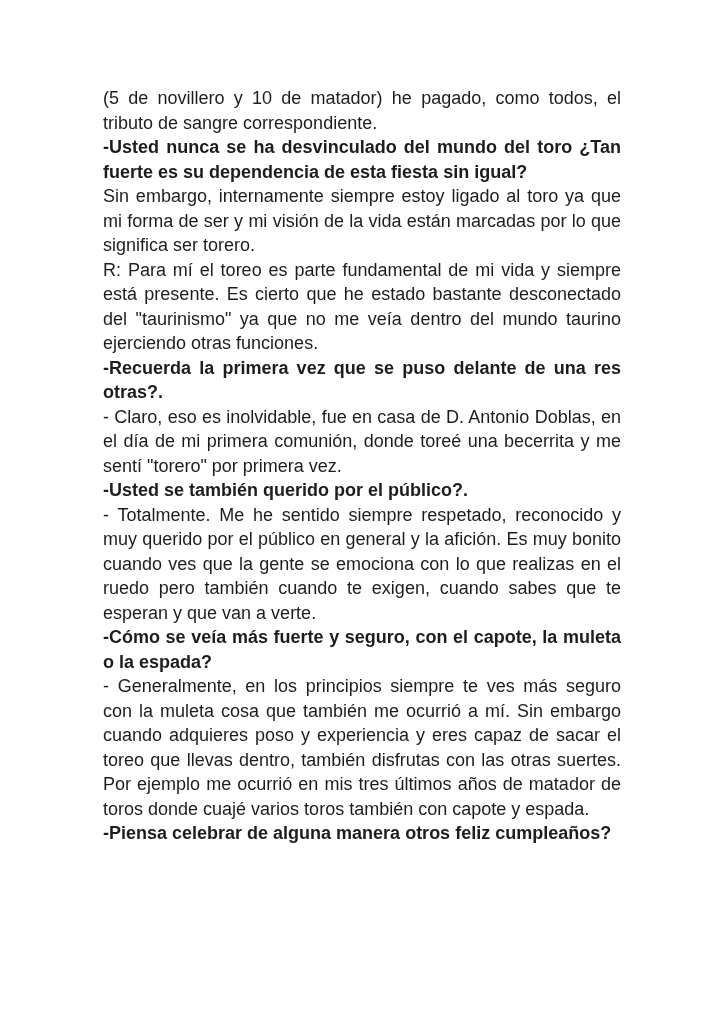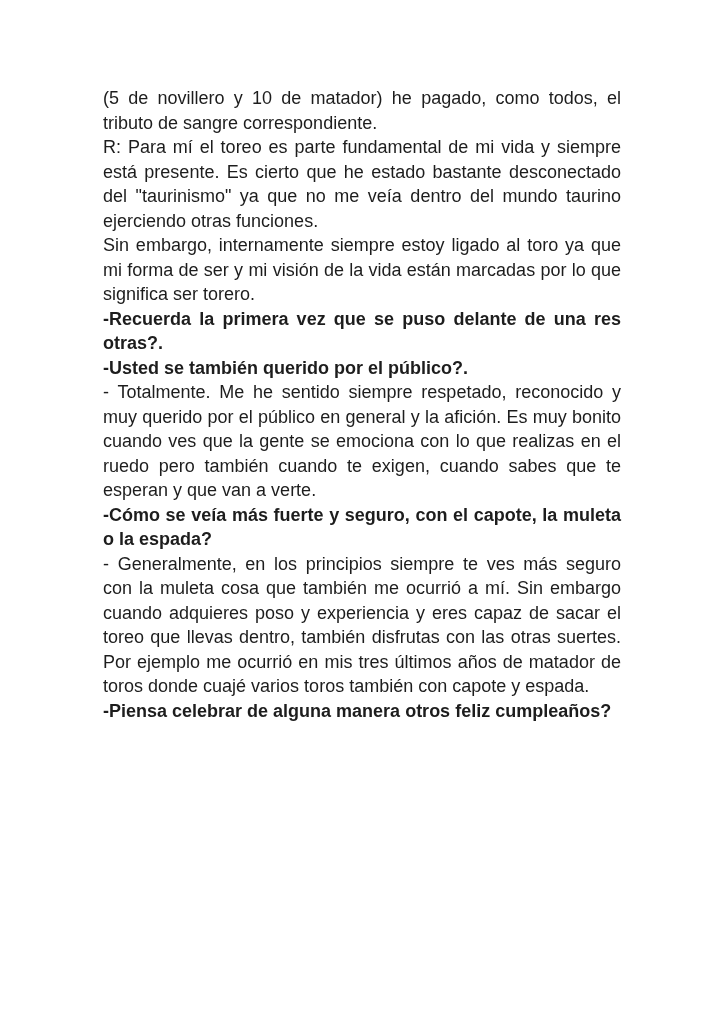--- a/index.html
+++ b/index.html
@@ -30,21 +30,23 @@
   }
   .page p.question {
     font-weight: bold;
   }
 </style>
 </head>
 <body>
 
 <div class="page">
   <p class="answer">(5 de novillero y 10 de matador) he pagado, como todos, el tributo de sangre correspondiente.</p>
+  <p class="question">-Usted nunca se ha desvinculado del mundo del toro ¿Tan fuerte es su dependencia de esta fiesta sin igual?</p>
+  <p class="answer">Sin embargo, internamente siempre estoy ligado al toro ya que mi forma de ser y mi visión de la vida están marcadas por lo que significa ser torero.</p>
   <p class="answer">R: Para mí el toreo es parte fundamental de mi vida y siempre está presente. Es cierto que he estado bastante desconectado del "taurinismo" ya que no me veía dentro del mundo taurino ejerciendo otras funciones.</p>
-  <p class="answer">Sin embargo, internamente siempre estoy ligado al toro ya que mi forma de ser y mi visión de la vida están marcadas por lo que significa ser torero.</p>
   <p class="question">-Recuerda la primera vez que se puso delante de una res otras?.</p>
+  <p class="answer">- Claro, eso es inolvidable, fue en casa de D. Antonio Doblas, en el día de mi primera comunión, donde toreé una becerrita y me sentí "torero" por primera vez.</p>
   <p class="question">-Usted se también querido por el público?.</p>
   <p class="answer">- Totalmente. Me he sentido siempre respetado, reconocido y muy querido por el público en general y la afición. Es muy bonito cuando ves que la gente se emociona con lo que realizas en el ruedo pero también cuando te exigen, cuando sabes que te esperan y que van a verte.</p>
   <p class="question">-Cómo se veía más fuerte y seguro, con el capote, la muleta o la espada?</p>
   <p class="answer">- Generalmente, en los principios siempre te ves más seguro con la muleta cosa que también me ocurrió a mí. Sin embargo cuando adquieres poso y experiencia y eres capaz de sacar el toreo que llevas dentro, también disfrutas con las otras suertes. Por ejemplo me ocurrió en mis tres últimos años de matador de toros donde cuajé varios toros también con capote y espada.</p>
   <p class="question">-Piensa celebrar de alguna manera otros feliz cumpleaños?</p>
 </div>
 
 </body></html>

